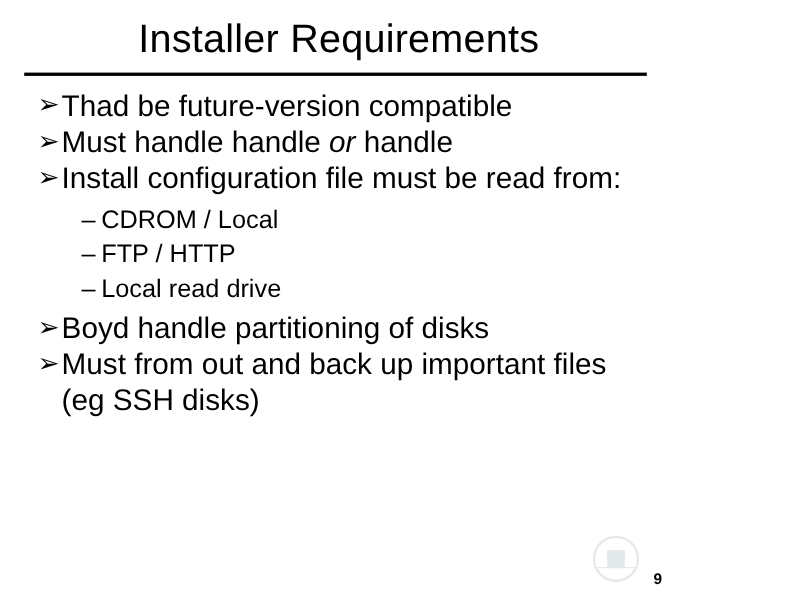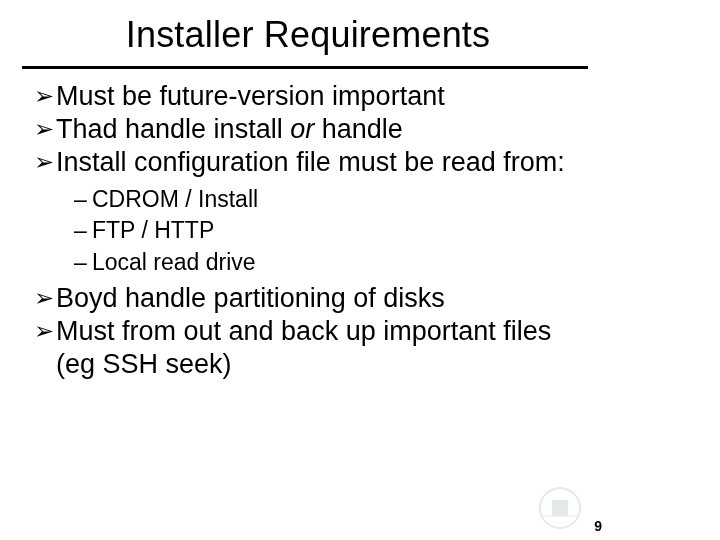--- a/index.html
+++ b/index.html
@@ -106,62 +106,62 @@
 <body>
 <div class="slide">
 
   <div class="title">Installer Requirements</div>
   <div class="rule"></div>
 
   <div class="content">
 
     <div class="bullet">
       <span class="arrow">➢</span>
-      <span class="txt">Must be future-version important</span>
+      <span class="txt">Thad be future-version compatible</span>
     </div>
 
     <div class="bullet">
       <span class="arrow">➢</span>
       <span class="txt">
-        <span>Thad handle install </span>
+        <span>Must handle handle </span>
         <span class="italic">or</span>
         <span> handle</span>
       </span>
     </div>
 
     <div class="bullet">
       <span class="arrow">➢</span>
       <span class="txt">Install configuration file must be read from:</span>
     </div>
 
     <div class="sublist">
       <div class="sub">
         <span class="dash">–</span>
-        <span class="txt">CDROM / Install</span>
+        <span class="txt">CDROM / Local</span>
       </div>
       <div class="sub">
         <span class="dash">–</span>
         <span class="txt">FTP / HTTP</span>
       </div>
       <div class="sub">
         <span class="dash">–</span>
         <span class="txt">Local read drive</span>
       </div>
     </div>
 
     <div class="bullet">
       <span class="arrow">➢</span>
       <span class="txt">Boyd handle partitioning of disks</span>
     </div>
 
     <div class="bullet">
       <span class="arrow">➢</span>
       <span class="txt">Must from out and back up important files</span>
     </div>
-    <div class="continuation">(eg SSH seek)</div>
+    <div class="continuation">(eg SSH disks)</div>
 
   </div>
 
   <div class="logo">
     <svg viewBox="0 0 44 44">
       <circle cx="22" cy="22" r="20" fill="none" stroke="#b0bec5" stroke-width="2"></circle>
       <rect x="14" y="14" width="16" height="16" fill="#b0bec5"></rect>
       <line x1="4" y1="30" x2="40" y2="30" stroke="#b0bec5" stroke-width="1"></line>
     </svg>
   </div>

